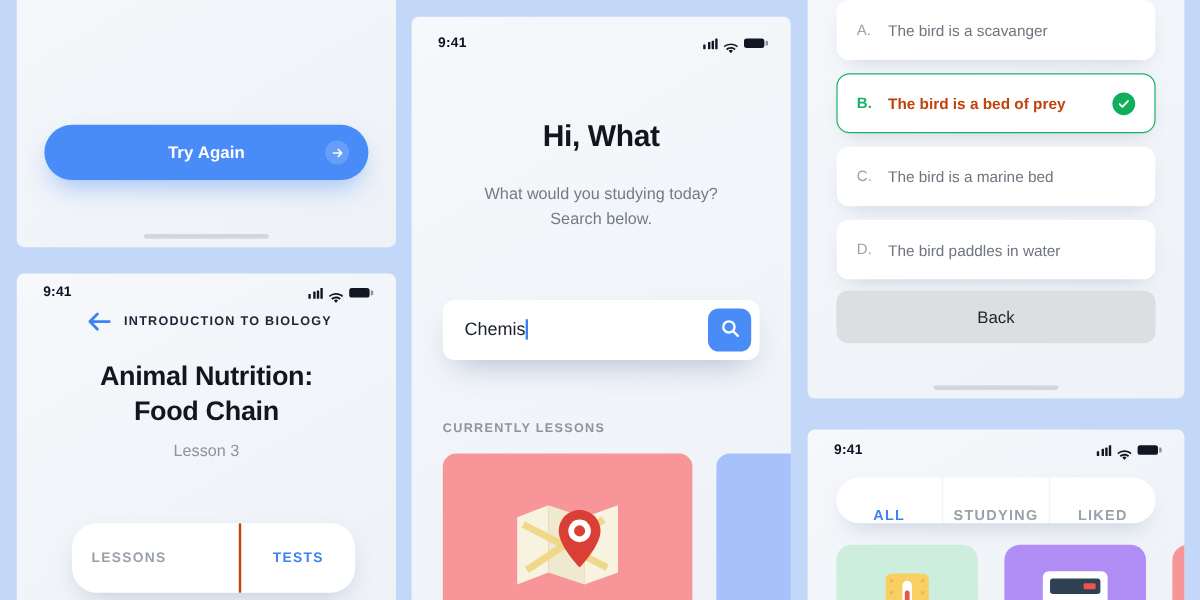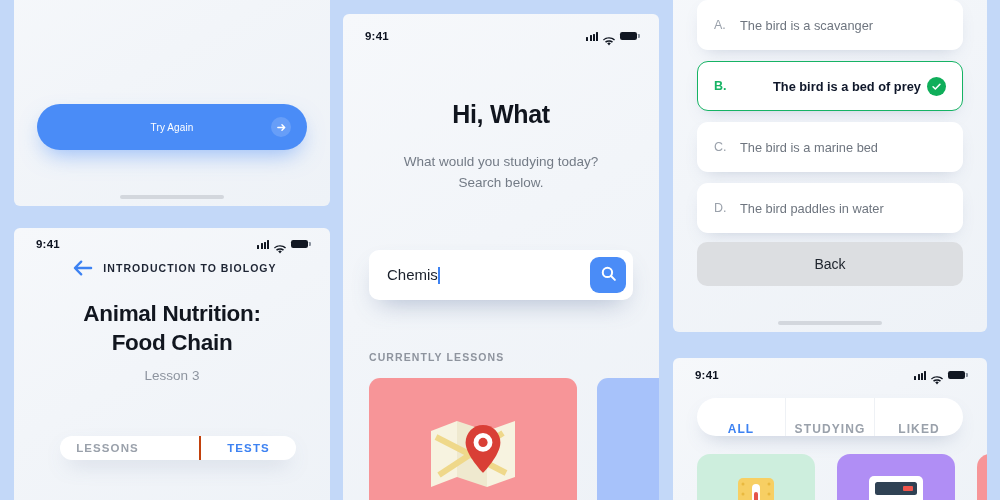--- a/index.html
+++ b/index.html
@@ -53,21 +53,21 @@
   #panel-result { left: 14px; top: -60px; width: 316px; height: 266px; border-radius: 0 0 6px 6px; }
   .try-wrap { position: absolute; left: 23px; right: 23px; bottom: 56px; }
   .btn-primary {
     position: relative;
     height: 46px; border-radius: 23px;
     background: #4a8cf7;
     display: flex; align-items: center; justify-content: center;
     box-shadow: 0 10px 22px -6px rgba(74,140,247,.55);
     cursor: pointer; border: none; width: 100%;
   }
-  .btn-primary .lbl { color: #fff; font-size: 10px; font-weight: normal; letter-spacing: .1px; }
+  .btn-primary .lbl { color: #fff; font-size: 14px; font-weight: bold; letter-spacing: .1px; }
   .arrow-pill {
     position: absolute; right: 16px; top: 50%; transform: translateY(-50%);
     width: 20px; height: 20px; border-radius: 50%;
     background: rgba(255,255,255,.16);
     display: flex; align-items: center; justify-content: center;
   }
 
   
   #panel-lesson { left: 14px; top: 228px; width: 316px; height: 292px; border-radius: 6px 6px 0 0; }
   .nav-row { display: flex; align-items: center; padding: 10px 22px 0 22px; position: relative; height: 30px; margin-left: 36px; }
@@ -77,21 +77,21 @@
     font-size: 10.5px; font-weight: bold; letter-spacing: 1.05px; color: #1d2433;
   }
   .lesson-h1 {
     margin-top: 21px; text-align: center;
     font-size: 22.5px; line-height: 29px; font-weight: bold;
     color: #11161f; letter-spacing: -.3px;
   }
   .lesson-sub { margin-top: 11px; text-align: center; font-size: 13.5px; color: #8d949f; }
   .segctl {
     position: absolute; left: 46px; right: 34px; top: 208px;
-    height: 24px; border-radius: 21px; background: #ffffff;
+    height: 58px; border-radius: 21px; background: #ffffff;
     display: flex; box-shadow: 0 9px 22px -8px rgba(90,110,150,.35);
     overflow: hidden;
     gap: 44px;
   }
   .seg {
     flex: 1; display: flex; align-items: center; justify-content: center;
     font-size: 11.5px; font-weight: bold; letter-spacing: 1.1px; color: #9aa1ab;
     cursor: pointer;
   }
   .seg + .seg { border-left: 2px solid #c2410c; }
@@ -141,21 +141,21 @@
     background: #fff; border-radius: 11px; height: 50px;
     display: flex; align-items: center; padding: 0 16px;
     margin-bottom: 11px; cursor: pointer;
     box-shadow: 0 7px 18px -9px rgba(90,110,150,.35);
     border: 1.4px solid transparent;
   }
   .opt .key { font-size: 12.5px; color: #9aa1ab; width: 26px; flex: none; }
   .opt .txt { font-size: 12.8px; color: #6e757f; flex: 1; }
   .opt.correct { border-color: #16b364; background: #fff; }
   .opt.correct .key { color: #16b364; font-weight: bold; }
-  .opt.correct .txt { color: #0f172a; font-weight: bold; margin-left: 33px; }
+  .opt.correct .txt { color: #c2410c; font-weight: bold; }
   .tick {
     width: 19px; height: 19px; border-radius: 50%; background: #0fae5a;
     display: flex; align-items: center; justify-content: center; flex: none;
   }
   .btn-row { position: absolute; left: 24px; right: 24px; bottom: 46px; display: flex; gap: 24px; }
   .btn-back {
     flex: 1; height: 44px; border-radius: 10px; background: #dcdee1; border: none;
     font-size: 14px; color: #20262f; cursor: pointer; font-family: inherit;
   }
   .btn-next {

